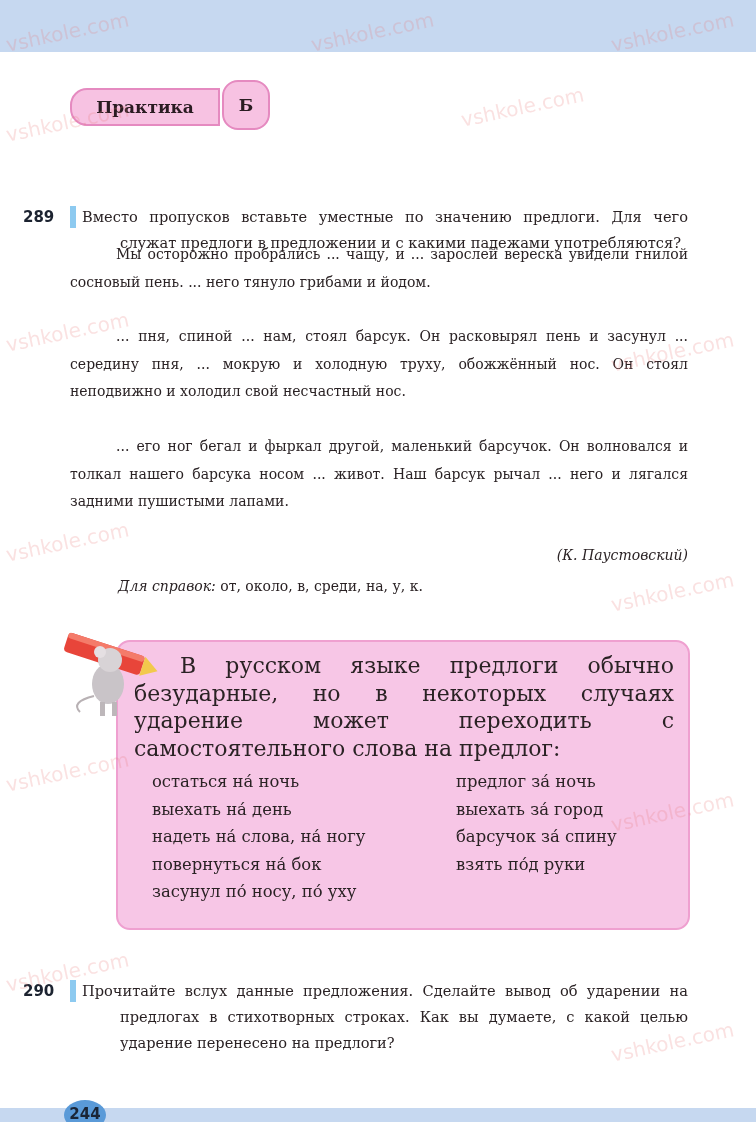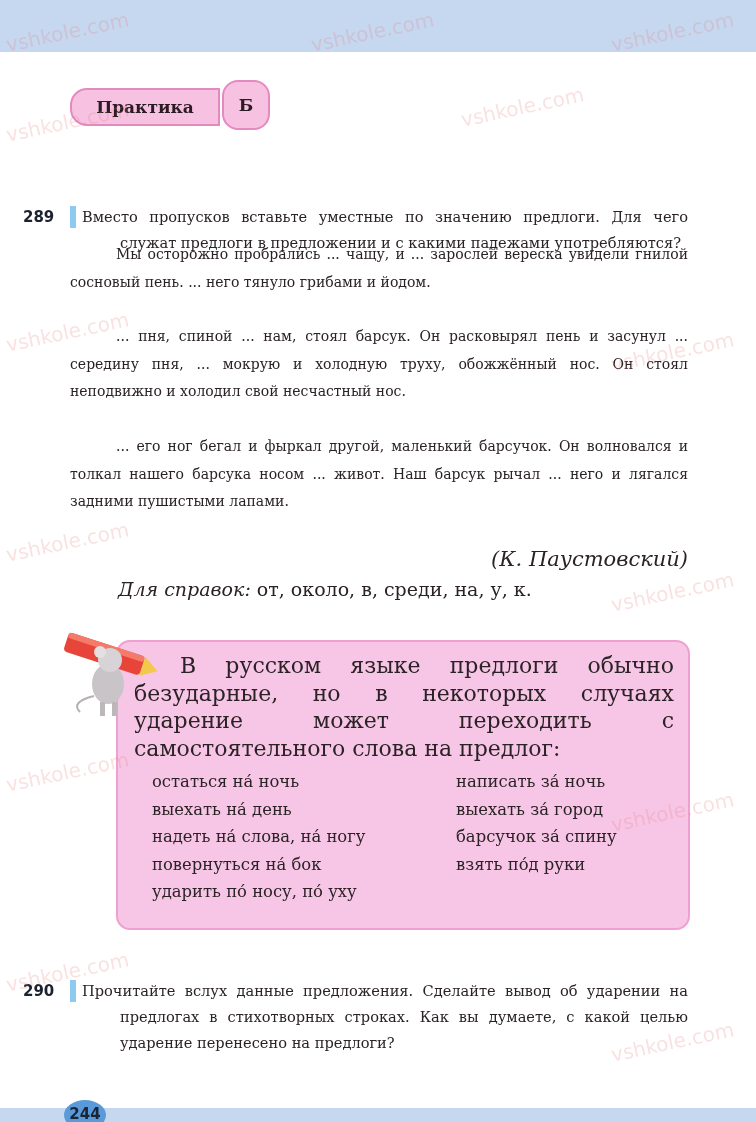--- a/index.html
+++ b/index.html
@@ -50,24 +50,24 @@
     color:#1c2330;
   }
   .task {
     position:absolute; left:70px; width:618px;
     font-size:14.6px; line-height:26px; text-align:justify;
   }
   .task .hang { padding-left:50px; text-indent:-50px; }
   .indent { text-indent:46px; }
   .author {
     position:absolute; right:68px; top:547px;
-    font-style:italic; font-size:21px;
+    font-style:italic; font-size:14px;
   }
   .ref {
-    position:absolute; left:118px; top:578px; font-size:19px;
+    position:absolute; left:118px; top:578px; font-size:14px;
   }
   .ref i { font-style:italic; }
   .rule-box {
     position:absolute; left:116px; top:640px; width:570px; height:286px;
     background:#f7c6e6; border:2px solid #efa0d0; border-radius:14px;
   }
   .rule-text {
     position:absolute; left:134px; top:652px; width:540px;
     font-size:22px; line-height:27.5px; text-align:justify;
   }
@@ -121,24 +121,24 @@
 </svg>
 
 <div class="rule-box"></div>
 <div class="rule-text indent">В русском языке предлоги обычно безударные, но в некоторых случаях ударение может переходить с самостоятельного слова на предлог:</div>
 
 <div class="ex-col" style="left:152px;">
   <div>остаться на́ ночь</div>
   <div>выехать на́ день</div>
   <div>надеть на́ слова, на́ ногу</div>
   <div>повернуться на́ бок</div>
-  <div>ударить по́ носу, по́ уху</div>
+  <div>засунул по́ носу, по́ уху</div>
 </div>
 <div class="ex-col" style="left:456px;">
-  <div>написать за́ ночь</div>
+  <div>предлог за́ ночь</div>
   <div>выехать за́ город</div>
   <div>барсучок за́ спину</div>
   <div>взять по́д руки</div>
 </div>
 
 <div class="task" style="top:978px;">
   <div class="hang"><span class="num-badge">290</span><span>Прочитайте вслух данные предложения. Сделайте вывод об ударении на предлогах в стихотворных строках. Как вы думаете, с какой целью ударение перенесено на предлоги?</span></div>
 </div>
 
 <div class="bottom-band"></div>

